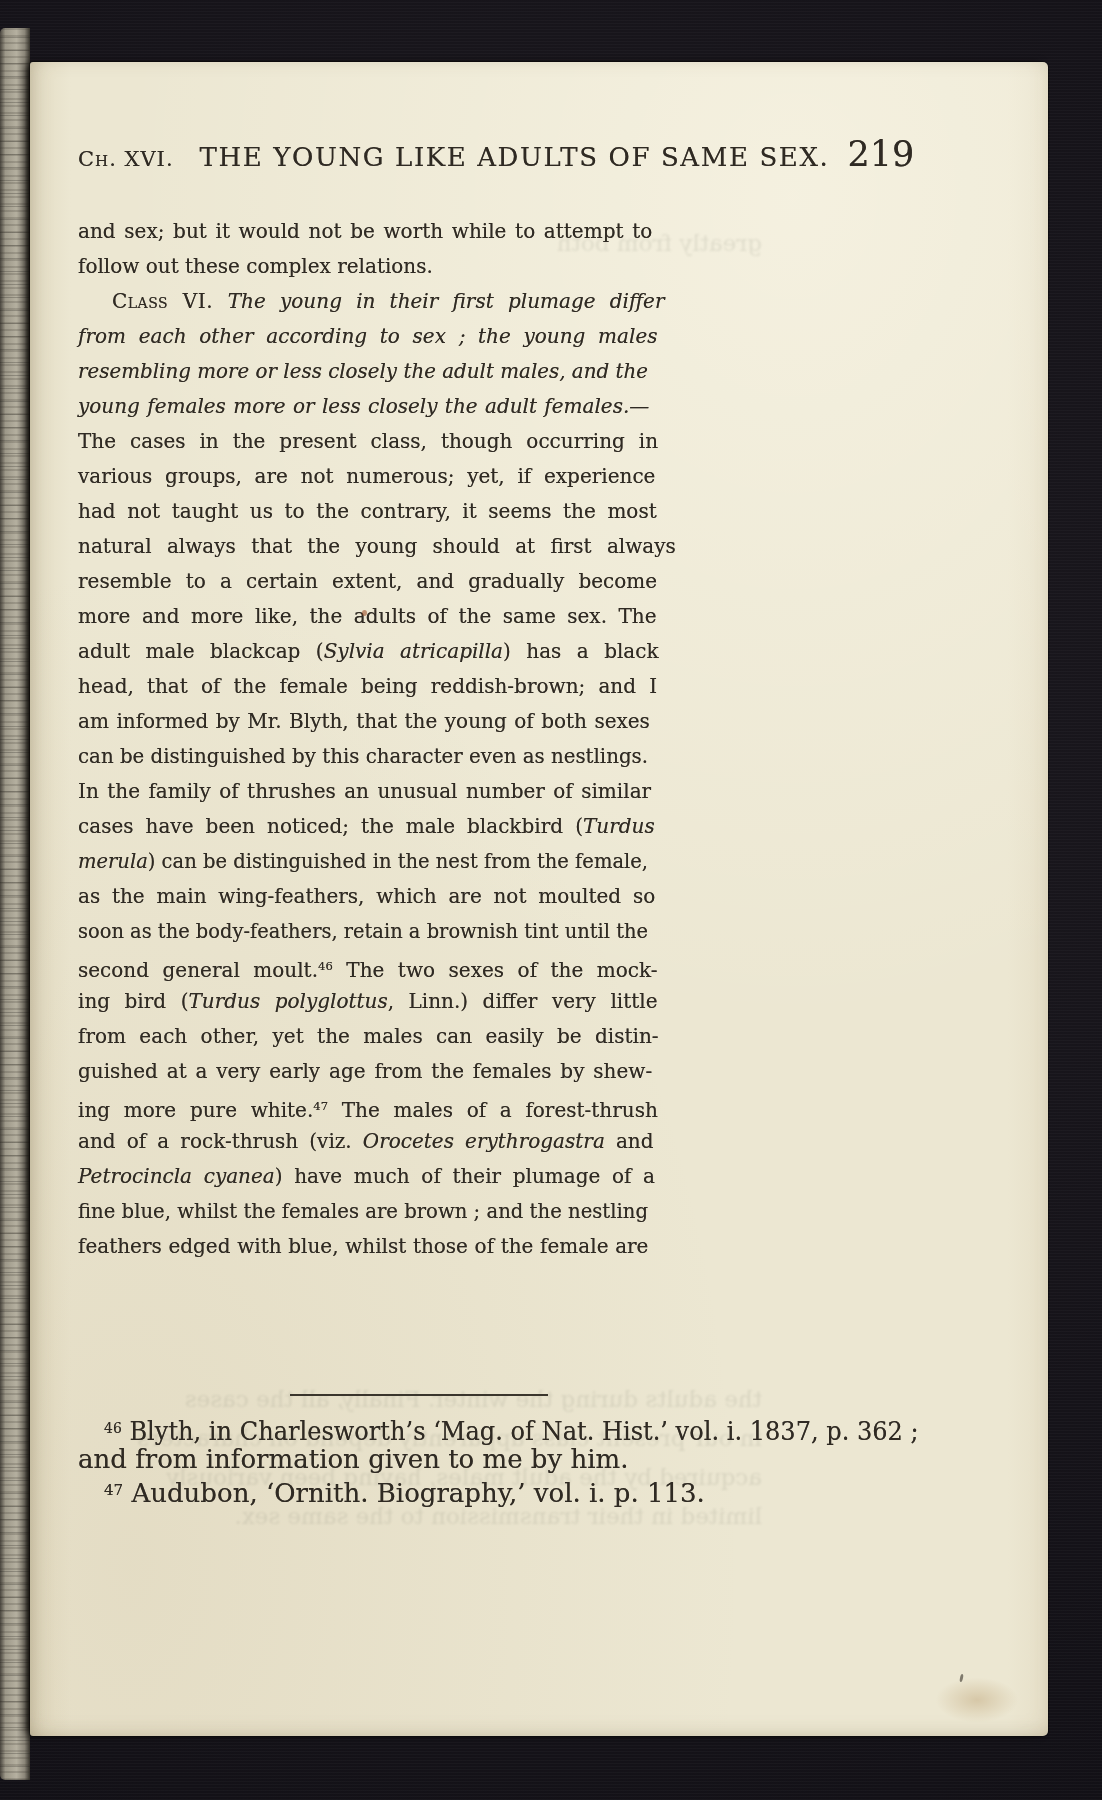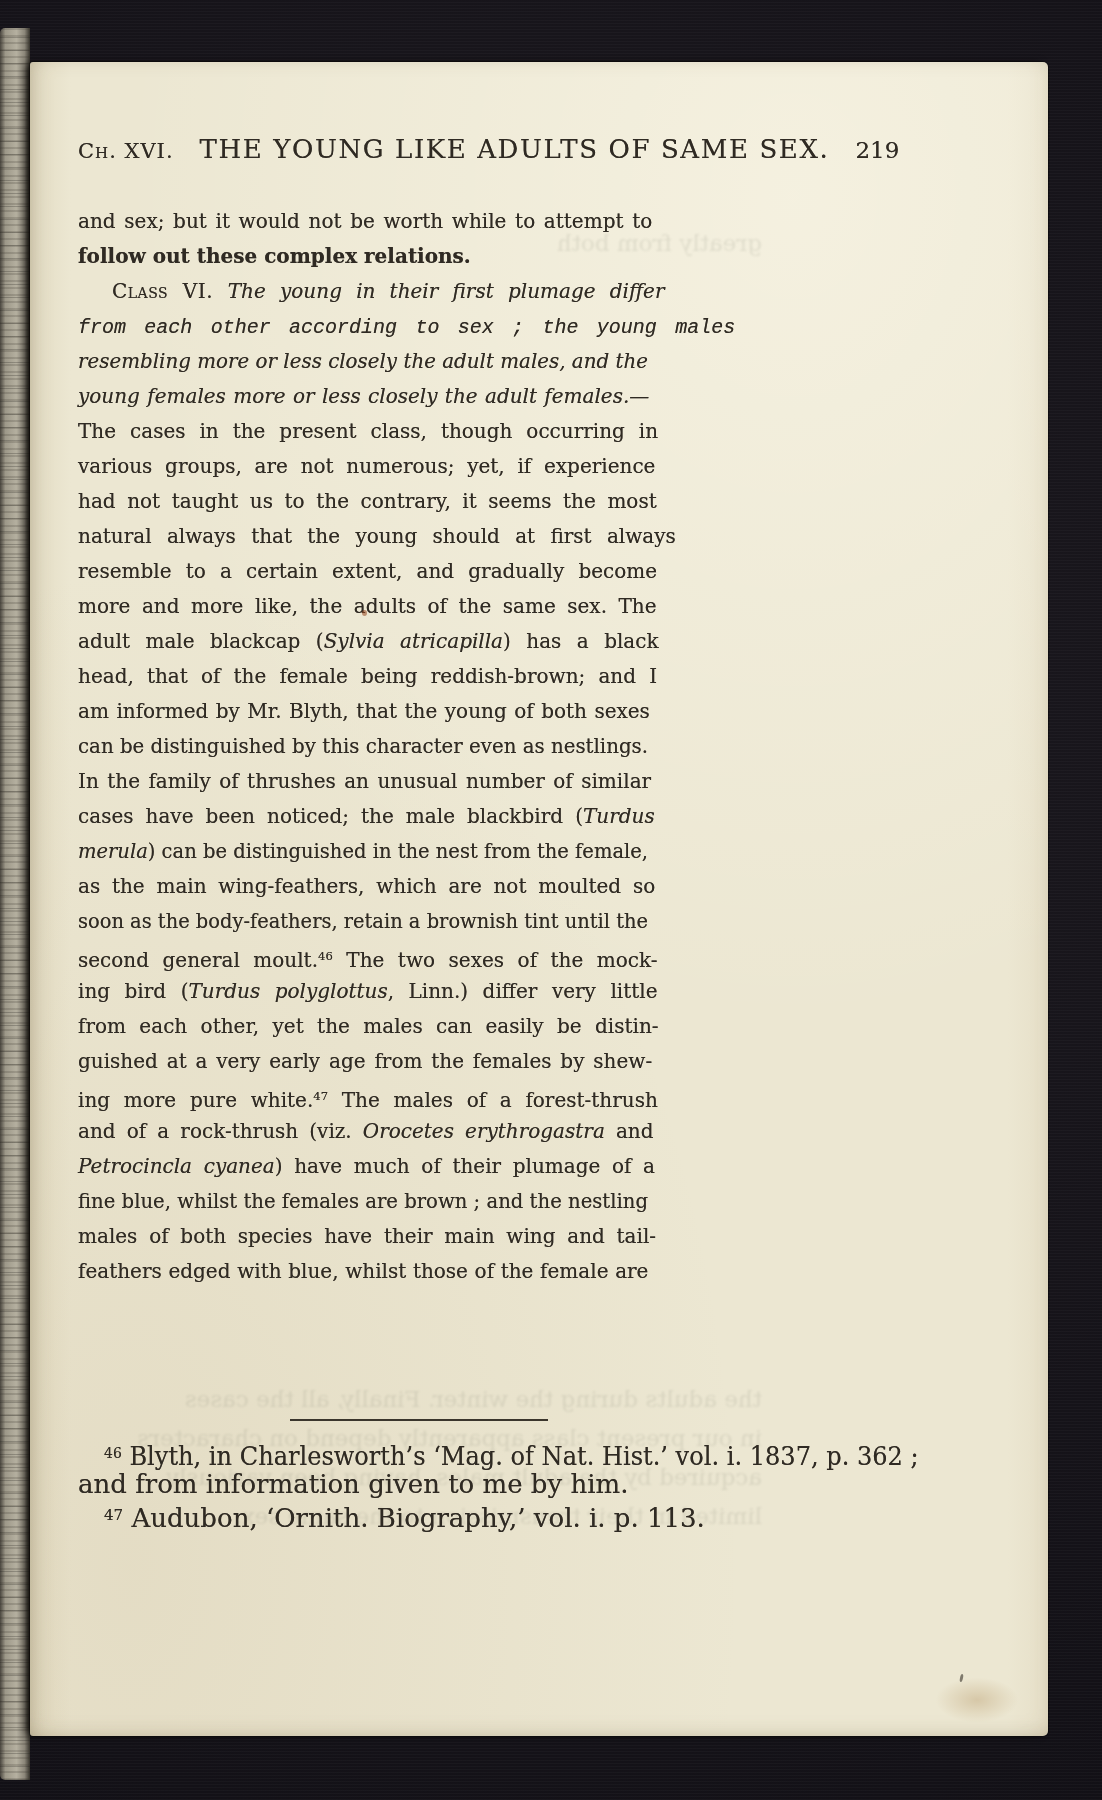--- a/index.html
+++ b/index.html
@@ -28,21 +28,21 @@
       radial-gradient(100% 100% at 10% 90%, rgba(185,165,125,0.16), transparent 60%),
       linear-gradient(to right,#e3dcc3 0,#ece7d2 4%,#ece7d2 96%,#e6dfc8 100%);
     background-color:#ece7d2;
     border-radius:3px 5px 5px 3px;
     box-shadow:-6px 0 9px -2px rgba(8,6,4,0.85), 0 0 0 1px rgba(0,0,0,0.35), inset 9px 0 22px -10px rgba(95,80,55,0.35), inset -5px -8px 26px -14px rgba(120,100,60,0.28);
   }
   .content{position:absolute;left:48px;top:72px;width:684px;z-index:2;color:var(--ink,#2f2a23);}
   .runhead{display:flex;align-items:baseline;margin-bottom:40px;}
   .rh-ch{font-variant:small-caps;font-size:21px;letter-spacing:1px;white-space:nowrap;}
   .rh-title{flex:1;text-align:center;font-size:26px;letter-spacing:1.6px;white-space:nowrap;margin-left:26px;}
-  .rh-num{font-size:23px;white-space:nowrap;margin-left:26px;text-align:center;}
+  .rh-num{font-size:35px;white-space:nowrap;margin-left:18px;text-align:center;}
   .bodytext{font-size:20px;}
   .bodytext .line{height:35px;line-height:35px;}
   .footnotes{font-size:26px;}
   .footnotes .line{height:31px;line-height:31px;}
   .line{overflow:visible;}
   .lw{white-space:nowrap;display:inline-block;transform-origin:left center;}
   .ind .lw{margin-left:34px;}
   .footnotes .ind .lw{margin-left:26px;}
   .st-n{}
   .st-i{font-style:italic;}
@@ -85,23 +85,23 @@
 
   <div class="content">
     <div class="runhead">
       <span class="rh-ch">Ch. XVI.</span>
       <span class="rh-title">THE YOUNG LIKE ADULTS OF SAME SEX.</span>
       <span class="rh-num">219</span>
     </div>
 
     <div class="bodytext" id="bodytext">
         <div class="line j"><span class="lw" style="word-spacing: 2.32244px; transform: none;"><span class="st-n">and sex; but it would not be worth while to attempt to</span></span></div>
-        <div class="line noj"><span class="lw" style="word-spacing: 0px; transform: none; font-weight: bold;"><span class="st-n">follow out these complex relations.</span></span></div>
+        <div class="line noj"><span class="lw" style="word-spacing: 0px; transform: none;"><span class="st-n">follow out these complex relations.</span></span></div>
         <div class="line j ind"><span class="lw" style="word-spacing: 7.8457px; transform: none;"><span class="st-sc">Class VI. </span><span class="st-i">The young in their first plumage differ</span></span></div>
-        <div class="line j"><span class="lw" style="word-spacing: 6.34201px; transform: none; font-family: Liberation Mono, monospace;"><span class="st-i">from each other according to sex ; the young males</span></span></div>
+        <div class="line j"><span class="lw" style="word-spacing: 6.34201px; transform: none;"><span class="st-i">from each other according to sex ; the young males</span></span></div>
         <div class="line j"><span class="lw" style="word-spacing: 0px; transform: scaleX(0.992923);"><span class="st-i">resembling more or less closely the adult males, and the</span></span></div>
         <div class="line j"><span class="lw" style="word-spacing: 0.996094px; transform: none;"><span class="st-i">young females more or less closely the adult females.—</span></span></div>
         <div class="line j"><span class="lw" style="word-spacing: 7.5918px; transform: none;"><span class="st-n">The cases in the present class, though occurring in</span></span></div>
         <div class="line j"><span class="lw" style="word-spacing: 6.39509px; transform: none;"><span class="st-n">various groups, are not numerous; yet, if experience</span></span></div>
         <div class="line j"><span class="lw" style="word-spacing: 5.21406px; transform: none;"><span class="st-n">had not taught us to the contrary, it seems the most</span></span></div>
         <div class="line j"><span class="lw" style="word-spacing: 8.94727px; transform: none;"><span class="st-n">natural always that the young should at first always</span></span></div>
         <div class="line j"><span class="lw" style="word-spacing: 7.82143px; transform: none;"><span class="st-n">resemble to a certain extent, and gradually become</span></span></div>
         <div class="line j"><span class="lw" style="word-spacing: 5.14375px; transform: none;"><span class="st-n">more and more like, the adults of the same sex. The</span></span></div>
         <div class="line j"><span class="lw" style="word-spacing: 9.07366px; transform: none;"><span class="st-n">adult male blackcap (</span><span class="st-i">Sylvia atricapilla</span><span class="st-n">) has a black</span></span></div>
         <div class="line j"><span class="lw" style="word-spacing: 6.78516px; transform: none;"><span class="st-n">head, that of the female being reddish-brown; and I</span></span></div>
@@ -113,21 +113,20 @@
         <div class="line j"><span class="lw" style="word-spacing: 5.39258px; transform: none;"><span class="st-n">as the main wing-feathers, which are not moulted so</span></span></div>
         <div class="line j"><span class="lw" style="word-spacing: 0px; transform: scaleX(0.972044);"><span class="st-n">soon as the body-feathers, retain a brownish tint until the</span></span></div>
         <div class="line j"><span class="lw" style="word-spacing: 7.16602px; transform: none;"><span class="st-n">second general moult.</span><span class="st-sup">46</span><span class="st-n"> The two sexes of the mock-</span></span></div>
         <div class="line j"><span class="lw" style="word-spacing: 8.13393px; transform: none;"><span class="st-n">ing bird (</span><span class="st-i">Turdus polyglottus</span><span class="st-n">, Linn.) differ very little</span></span></div>
         <div class="line j"><span class="lw" style="word-spacing: 7.04688px; transform: none;"><span class="st-n">from each other, yet the males can easily be distin-</span></span></div>
         <div class="line j"><span class="lw" style="word-spacing: 2.49531px; transform: none;"><span class="st-n">guished at a very early age from the females by shew-</span></span></div>
         <div class="line j"><span class="lw" style="word-spacing: 7.3457px; transform: none;"><span class="st-n">ing more pure white.</span><span class="st-sup">47</span><span class="st-n"> The males of a forest-thrush</span></span></div>
         <div class="line j"><span class="lw" style="word-spacing: 4.76116px; transform: none;"><span class="st-n">and of a rock-thrush (viz. </span><span class="st-i">Orocetes erythrogastra</span><span class="st-n"> and</span></span></div>
         <div class="line j"><span class="lw" style="word-spacing: 5.28516px; transform: none;"><span class="st-i">Petrocincla cyanea</span><span class="st-n">) have much of their plumage of a</span></span></div>
         <div class="line j"><span class="lw" style="word-spacing: 0px; transform: scaleX(0.981569);"><span class="st-n">fine blue, whilst the females are brown ; and the nestling</span></span></div>
-        <div class="line j"><span class="lw" style="word-spacing: 5.3941px; transform: none;"><span class="st-n">males of both species have their main wing and tail-</span></span></div>
         <div class="line j"><span class="lw" style="word-spacing: 0.296875px; transform: none;"><span class="st-n">feathers edged with blue, whilst those of the female are</span></span></div>
       </div>
 
     <div class="frule"></div>
 
     <div class="footnotes" id="footnotes">
         <div class="line j ind"><span class="lw" style="word-spacing: 0px; transform: scaleX(0.925661);"><span class="st-sup">46</span><span class="st-n"> Blyth, in Charlesworth’s ‘Mag. of Nat. Hist.’ vol. i. 1837, p. 362 ;</span></span></div>
         <div class="line noj"><span class="lw" style="word-spacing: 0px; transform: none;"><span class="st-n">and from information given to me by him.</span></span></div>
         <div class="line noj ind"><span class="lw" style="word-spacing: 0px; transform: none;"><span class="st-sup">47</span><span class="st-n"> Audubon, ‘Ornith. Biography,’ vol. i. p. 113.</span></span></div>
       </div>

